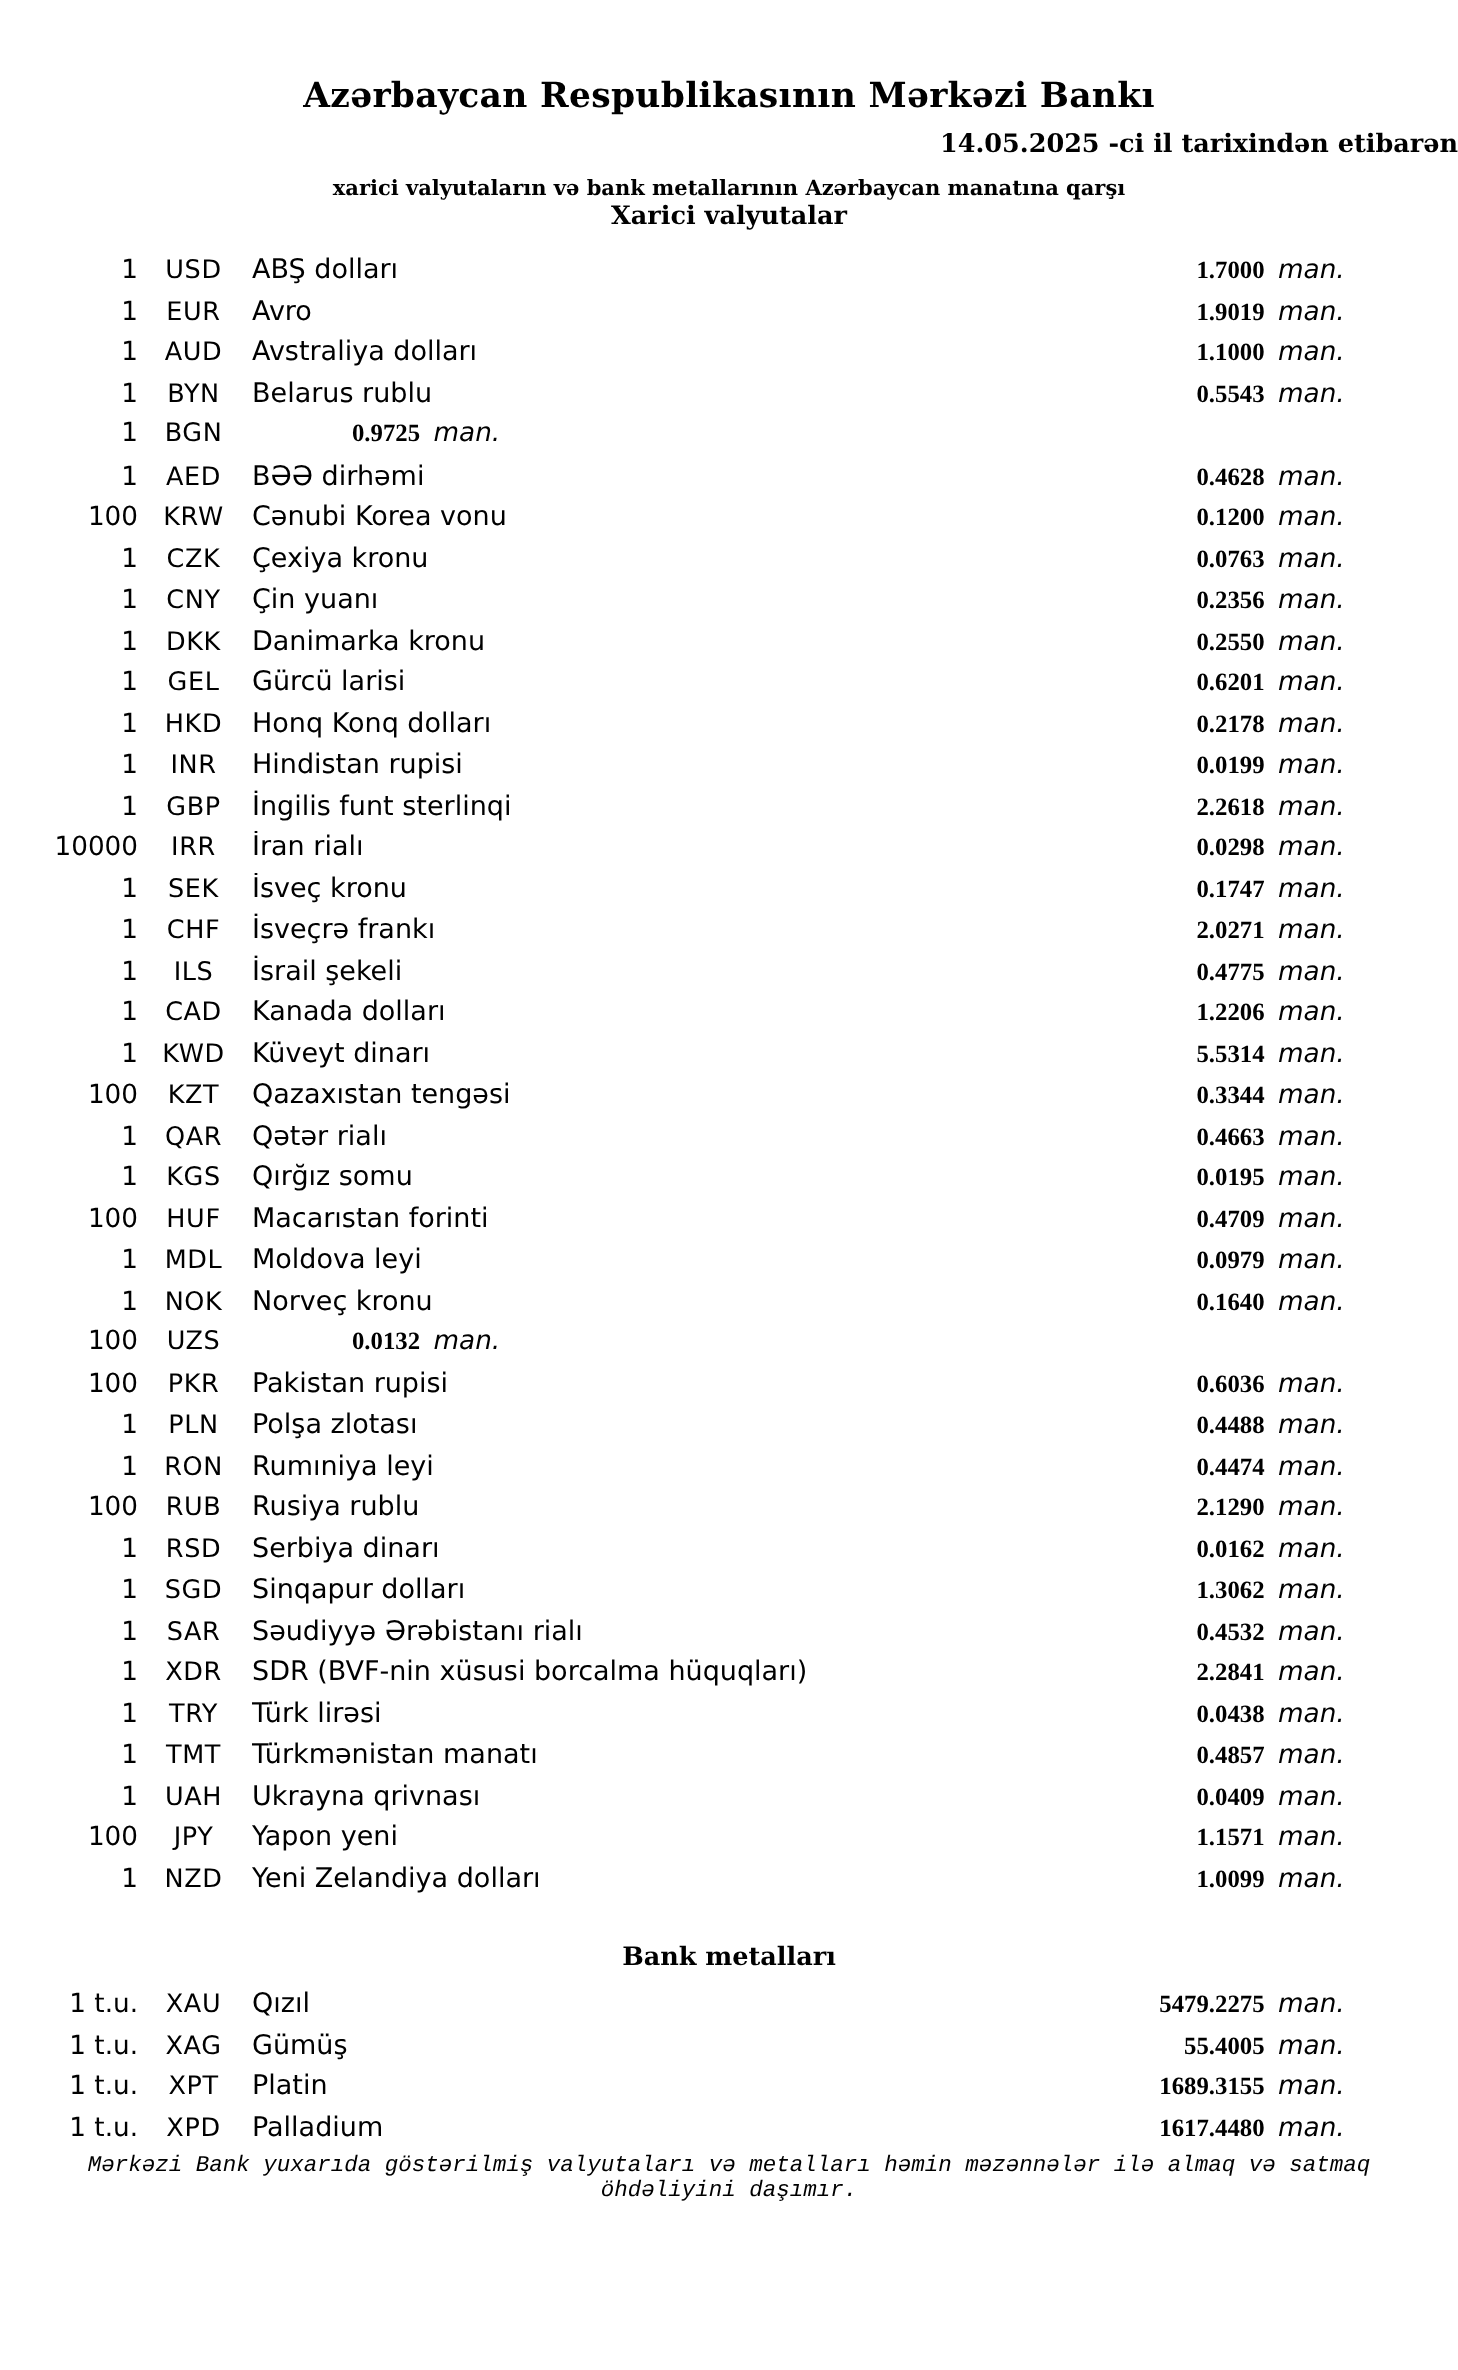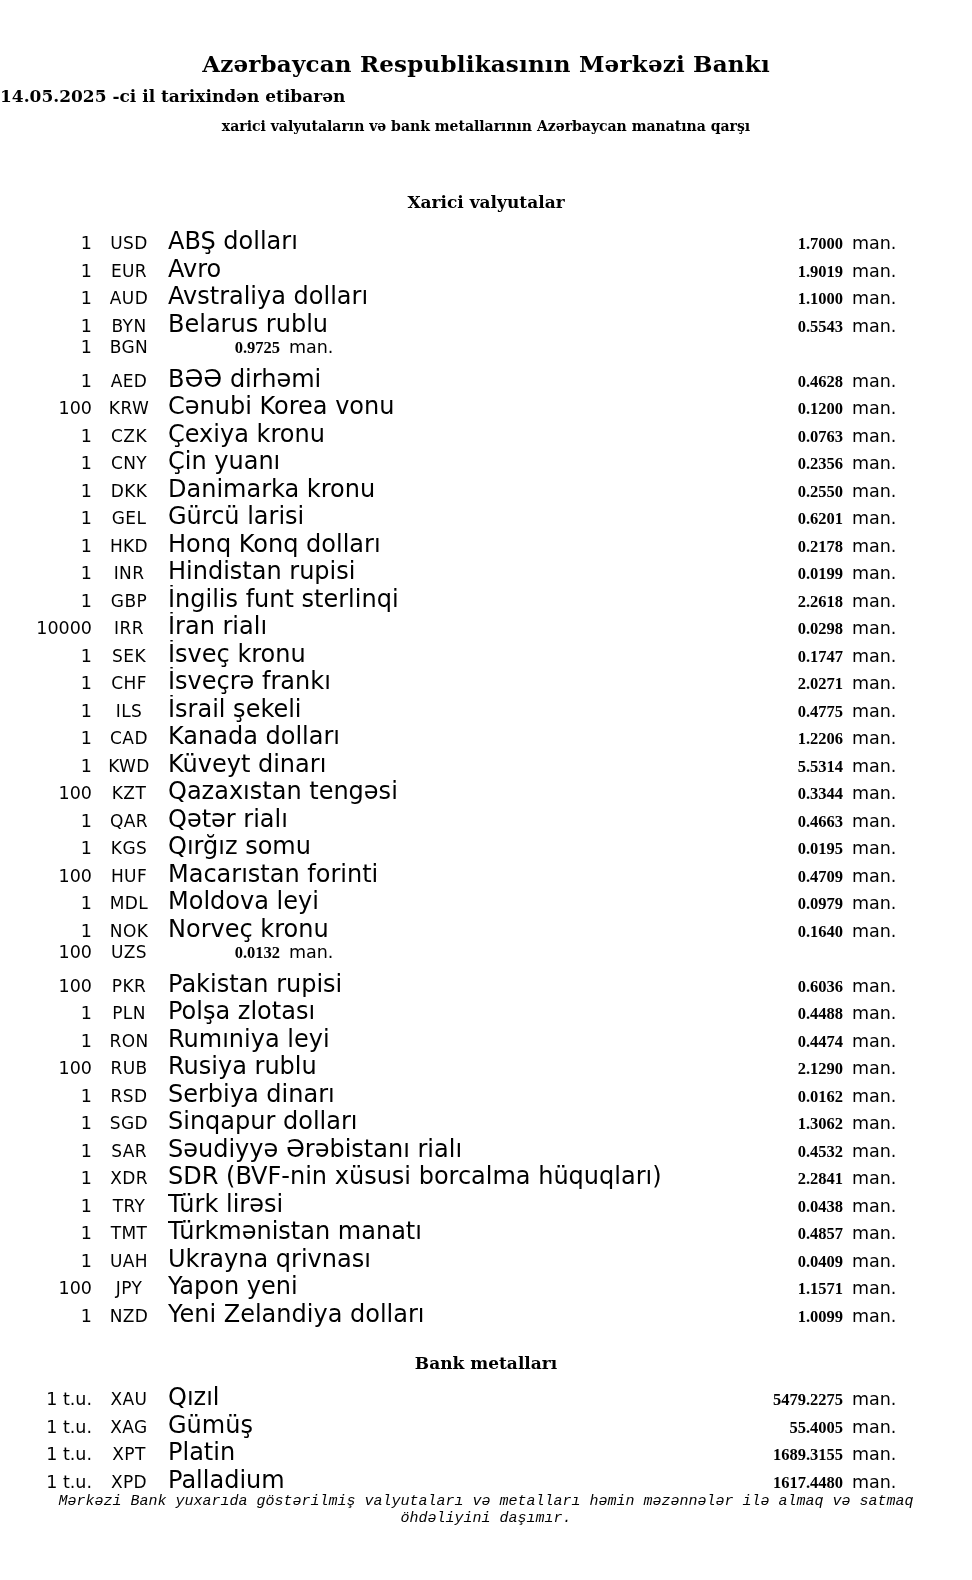--- a/index.html
+++ b/index.html
@@ -20,39 +20,39 @@
   .title {
     margin-top: 50px;
     text-align: center;
     font-family: "DejaVu Serif", serif;
     font-weight: 700;
     font-size: 23px;
     letter-spacing: 0.2px;
   }
   .date-line {
     margin-top: 9px;
-    text-align: left;
+    text-align: right;
     font-family: "DejaVu Serif", serif;
     font-weight: 700;
     font-size: 17px;
   }
   .description {
     margin-top: 12px;
     text-align: center;
     font-family: "DejaVu Serif", serif;
     font-weight: 700;
     font-size: 14px;
   }
   .section-title {
     text-align: center;
     font-family: "DejaVu Serif", serif;
     font-weight: 700;
     font-size: 17px;
   }
-  .section-title.currencies { margin-top: 58px; margin-bottom: 15px; }
+  .section-title.currencies { margin-bottom: 15px; }
   .section-title.metals { margin-top: 26px; margin-bottom: 10px; }
   .table { width: 972px; padding-right: 68px; }
   .rate-row {
     display: flex;
     align-items: baseline;
     height: 27.5px;
   }
   .qty {
     width: 92px;
     text-align: right;
@@ -62,37 +62,38 @@
   .code {
     width: 62px;
     margin-left: 6px;
     text-align: center;
     font-size: 17px;
     letter-spacing: 0.4px;
   }
   .name {
     flex: 1;
     margin-left: 8px;
-    font-size: 24px;
+    font-size: 18px;
     white-space: nowrap;
     overflow: hidden;
   }
   .rate {
     width: 120px;
     text-align: right;
     font-family: "Liberation Serif", serif;
     font-weight: 700;
     font-size: 16.5px;
     white-space: nowrap;
   }
   .unit {
     width: 52px;
     margin-left: 9px;
     text-align: left;
     font-size: 17.5px;
+    font-style: italic;
   }
   .footer {
     margin-top: auto;
     margin-bottom: 12px;
     padding: 0 24px;
     text-align: center;
     font-family: Liberation Mono, monospace;
     font-style: italic;
     font-size: 15px;
   }

